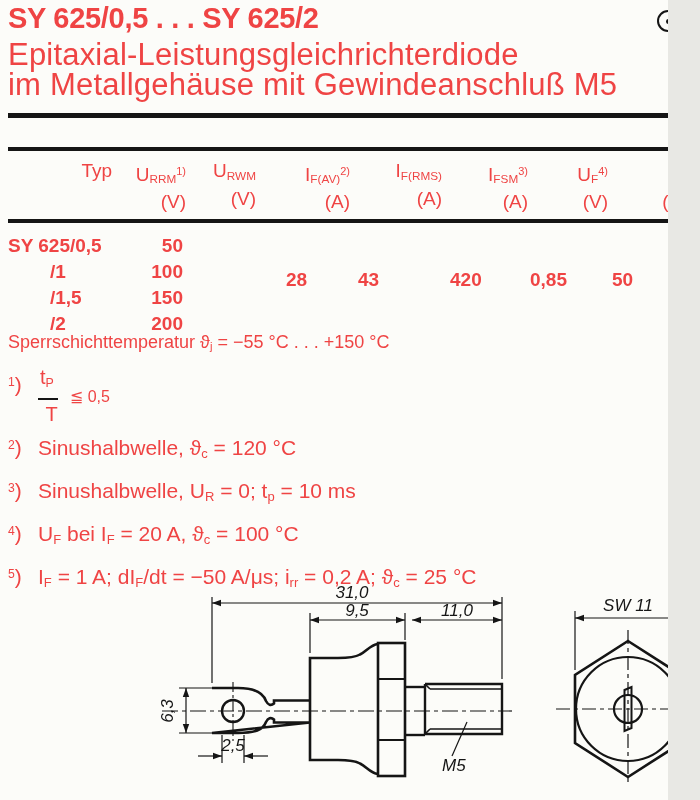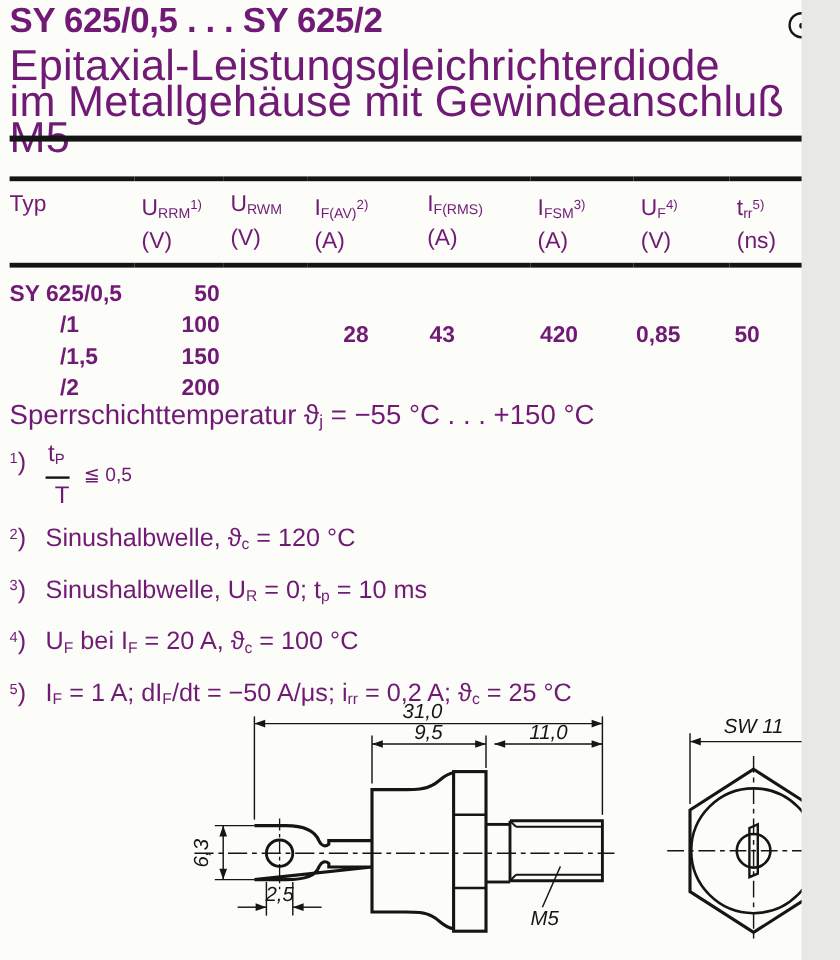--- a/index.html
+++ b/index.html
@@ -1,46 +1,46 @@
 <!DOCTYPE html>
 <html><head>
 <meta charset="utf-8">
 <style>
   html,body{margin:0;padding:0;background:#e8e8e4;}
-  .page{position:relative;width:668px;height:800px;background:#fcfcf9;color:#701a75;
+  .page{position:relative;width:668px;height:800px;background:#fcfcf9;color:#ef4444;
         font-family:"Liberation Sans","DejaVu Sans",sans-serif;overflow:hidden;}
   
   .title{position:absolute;left:8px;top:2px;margin:0;font-size:29px;font-weight:700;letter-spacing:-0.3px;}
   .logo{position:absolute;left:657px;top:10px;width:22px;height:22px;border:2.5px solid #151515;
         border-radius:50%;box-sizing:border-box;}
   .logo .dot{position:absolute;left:50%;top:50%;width:5px;height:5px;margin:-2.5px 0 0 -2.5px;
         background:#151515;border-radius:50%;}
-  .subtitle{position:absolute;left:8px;top:40px;font-size:36px;line-height:30px;letter-spacing:0.2px;}
+  .subtitle{position:absolute;left:8px;top:40px;font-size:31px;line-height:30px;letter-spacing:0.2px;}
   .rule1{position:absolute;left:8px;top:113px;width:687px;height:5px;background:#151515;}
   
   table{position:absolute;left:8px;top:147px;width:687px;border-collapse:collapse;table-layout:fixed;
         border-top:4px solid #151515;}
   thead tr{border-bottom:4px solid #151515;}
-  th{font-weight:400;text-align:left;vertical-align:top;padding:9px 0 5px 6px;font-size:19px;}
+  th{font-weight:400;text-align:right;vertical-align:top;padding:9px 0 5px 6px;font-size:19px;}
   th:first-child{padding-left:0;}
   .thl{line-height:22px;white-space:nowrap;}
   .thu{line-height:24px;}
   sub{font-size:0.62em;vertical-align:-0.22em;}
   sup{font-size:0.58em;vertical-align:0.5em;}
   tbody td{font-size:19px;height:26px;padding:0;vertical-align:middle;font-weight:bold;}
   tbody tr:first-child td.typ, tbody tr:first-child td.volt{padding-top:10px;}
   td.typ{padding-left:0;}
   tr.subrow td.typ{padding-left:42px;}
   td.volt{font-weight:700;text-align:right;padding-right:3px;}
   td.merged{font-weight:700;padding-left:8px;}
   td.c-ifav{padding-left:30px;}
   td.c-uf{padding-left:2px;}
   td.c-trr{padding-left:4px;}
   
-  .temp{position:absolute;left:8px;top:332px;font-size:23px;white-space:nowrap;}
+  .temp{position:absolute;left:8px;top:332px;font-size:18px;white-space:nowrap;}
   .fns{position:absolute;left:8px;top:370px;}
   .fn{font-size:21px;line-height:27px;margin-bottom:8px;white-space:nowrap;}
   .mk{display:inline-block;width:30px;}
   .fn1{display:flex;align-items:center;height:52px;margin-bottom:10px;}
   .fn1 .mk{align-self:flex-start;line-height:24px;}
   .frac{display:inline-block;text-align:right;font-size:20px;}
   .frac .num{display:block;border-bottom:2px solid #151515;padding:0 4px 1px 2px;}
   .frac .den{display:block;padding-top:1px;}
   .cond{font-size:16px;margin-left:12px;}
   

